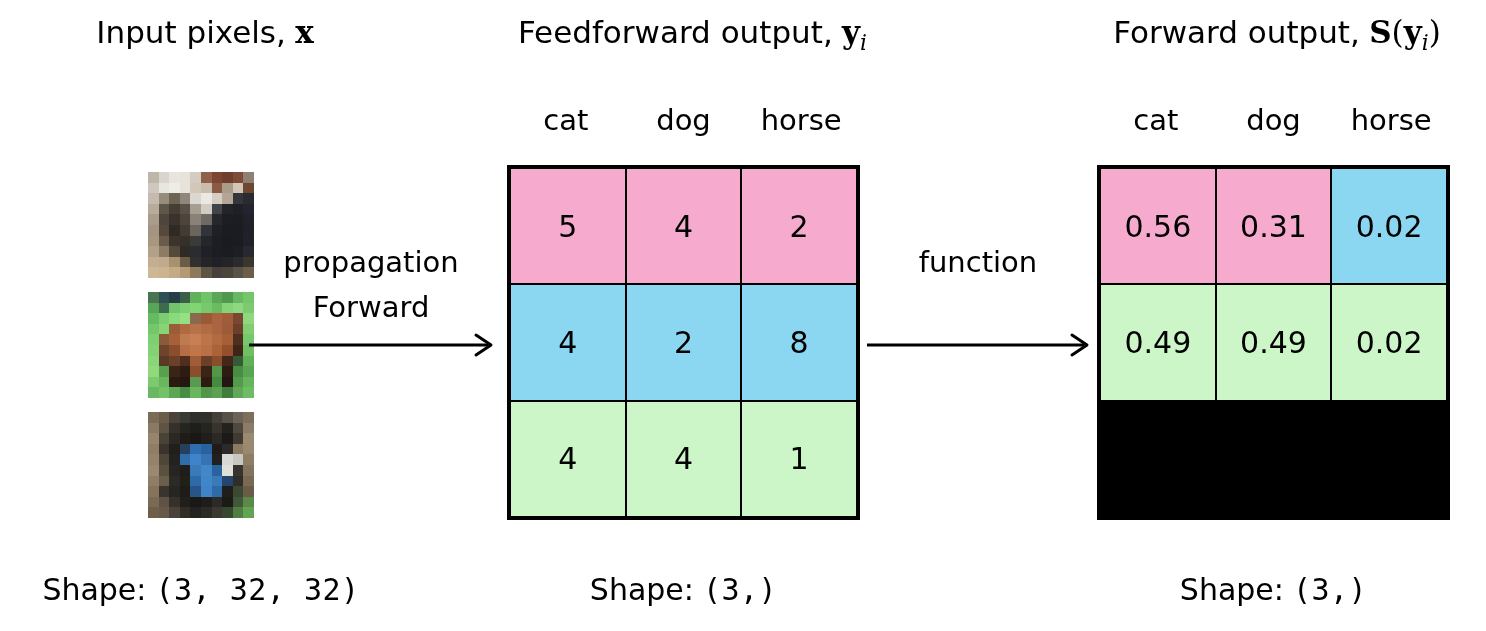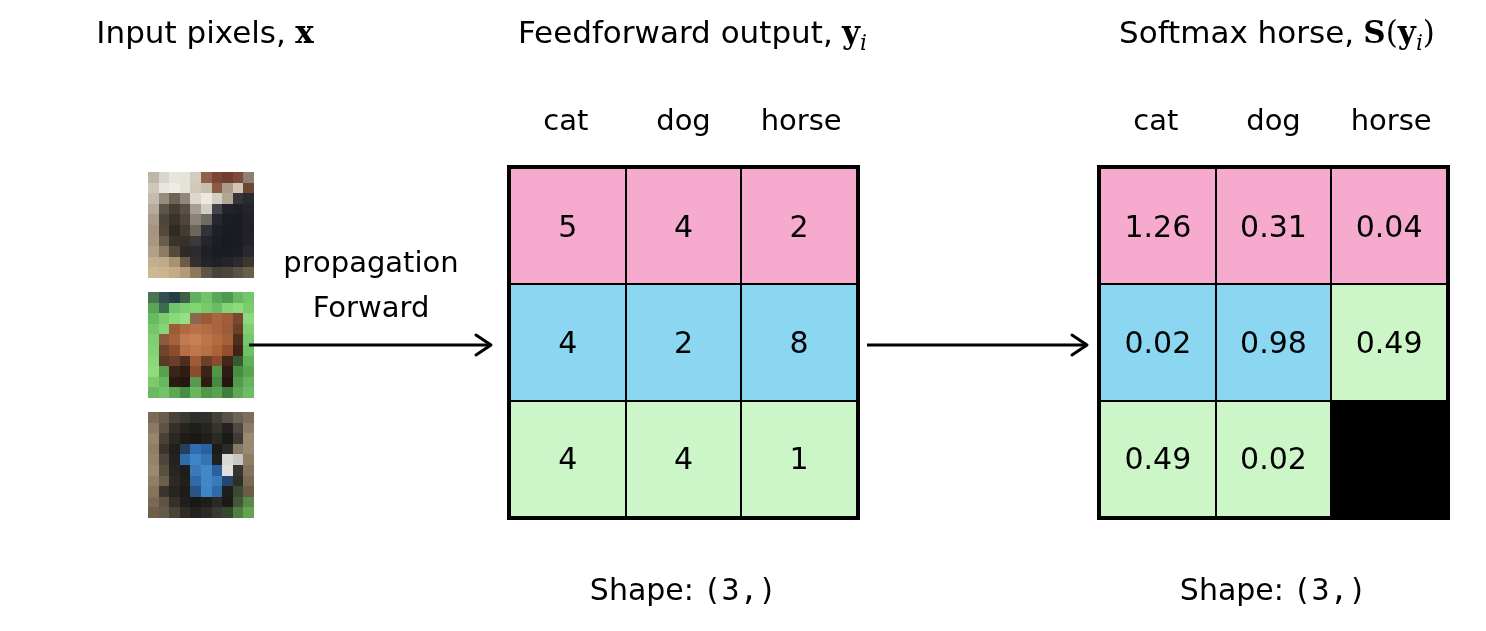--- a/index.html
+++ b/index.html
@@ -40,21 +40,21 @@
 
 <div id="canvas">
 
   <div class="title" style="left:40px; width:330px;">
     <span class="prefix">Input pixels,</span><span class="mathbf">x</span>
   </div>
   <div class="title" style="left:480px; width:425px;">
     <span class="prefix">Feedforward output,</span><span class="mathbf">y</span><span class="mathsub">i</span>
   </div>
   <div class="title" style="left:1068px; width:418px;">
-    <span class="prefix">Softmax horse,</span><span class="mathbf">S</span><span class="paren">(</span><span class="mathbf">y</span><span class="mathsub">i</span><span class="paren">)</span>
+    <span class="prefix">Forward output,</span><span class="mathbf">S</span><span class="paren">(</span><span class="mathbf">y</span><span class="mathsub">i</span><span class="paren">)</span>
   </div>
 
   <div class="pixel-img" style="top: 172px; grid-template-columns: repeat(10, 1fr); grid-template-rows: repeat(10, 1fr);">
       <div style="background-color: rgb(190, 182, 169);"></div>
       <div style="background-color: rgb(217, 213, 204);"></div>
       <div style="background-color: rgb(231, 229, 222);"></div>
       <div style="background-color: rgb(230, 227, 219);"></div>
       <div style="background-color: rgb(211, 204, 192);"></div>
       <div style="background-color: rgb(145, 96, 74);"></div>
       <div style="background-color: rgb(123, 71, 52);"></div>
@@ -377,42 +377,44 @@
     <div class="cell" style="background-color: rgb(246, 171, 206);">2</div>
     <div class="cell" style="background-color: rgb(139, 215, 242);">4</div>
     <div class="cell" style="background-color: rgb(139, 215, 242);">2</div>
     <div class="cell" style="background-color: rgb(139, 215, 242);">8</div>
     <div class="cell" style="background-color: rgb(204, 246, 200);">4</div>
     <div class="cell" style="background-color: rgb(204, 246, 200);">4</div>
     <div class="cell" style="background-color: rgb(204, 246, 200);">1</div>
   </div>
 
   <div class="arrow-label" style="left:866px; width:224px;">
+    <div>function</div>
   </div>
   <svg class="arrow-svg" style="left:866px;" width="224" height="28">
     <line x1="1" y1="14" x2="218" y2="14" stroke="#000" stroke-width="3"></line>
     <polyline points="206,4 221,14 206,24" fill="none" stroke="#000" stroke-width="3" stroke-linecap="round" stroke-linejoin="round"></polyline>
   </svg>
 
   <div class="headers" style="left:1097px;">
     <span>cat</span>
     <span>dog</span>
     <span>horse</span>
   </div>
   <div class="grid-table" style="left:1097px;">
-    <div class="cell" style="background-color: rgb(246, 171, 206);">1.26</div>
+    <div class="cell" style="background-color: rgb(246, 171, 206);">0.56</div>
     <div class="cell" style="background-color: rgb(246, 171, 206);">0.31</div>
-    <div class="cell" style="background-color: rgb(246, 171, 206);">0.04</div>
     <div class="cell" style="background-color: rgb(139, 215, 242);">0.02</div>
-    <div class="cell" style="background-color: rgb(139, 215, 242);">0.98</div>
     <div class="cell" style="background-color: rgb(204, 246, 200);">0.49</div>
     <div class="cell" style="background-color: rgb(204, 246, 200);">0.49</div>
     <div class="cell" style="background-color: rgb(204, 246, 200);">0.02</div>
   </div>
 
+  <div class="shape-label" style="left:0px; width:402px;">
+    <span class="prefix">Shape:</span><span class="mono">(3, 32, 32)</span>
+  </div>
   <div class="shape-label" style="left:507px; width:353px;">
     <span class="prefix">Shape:</span><span class="mono">(3,)</span>
   </div>
   <div class="shape-label" style="left:1097px; width:353px;">
     <span class="prefix">Shape:</span><span class="mono">(3,)</span>
   </div>
 
 </div>
 
 </body></html>

